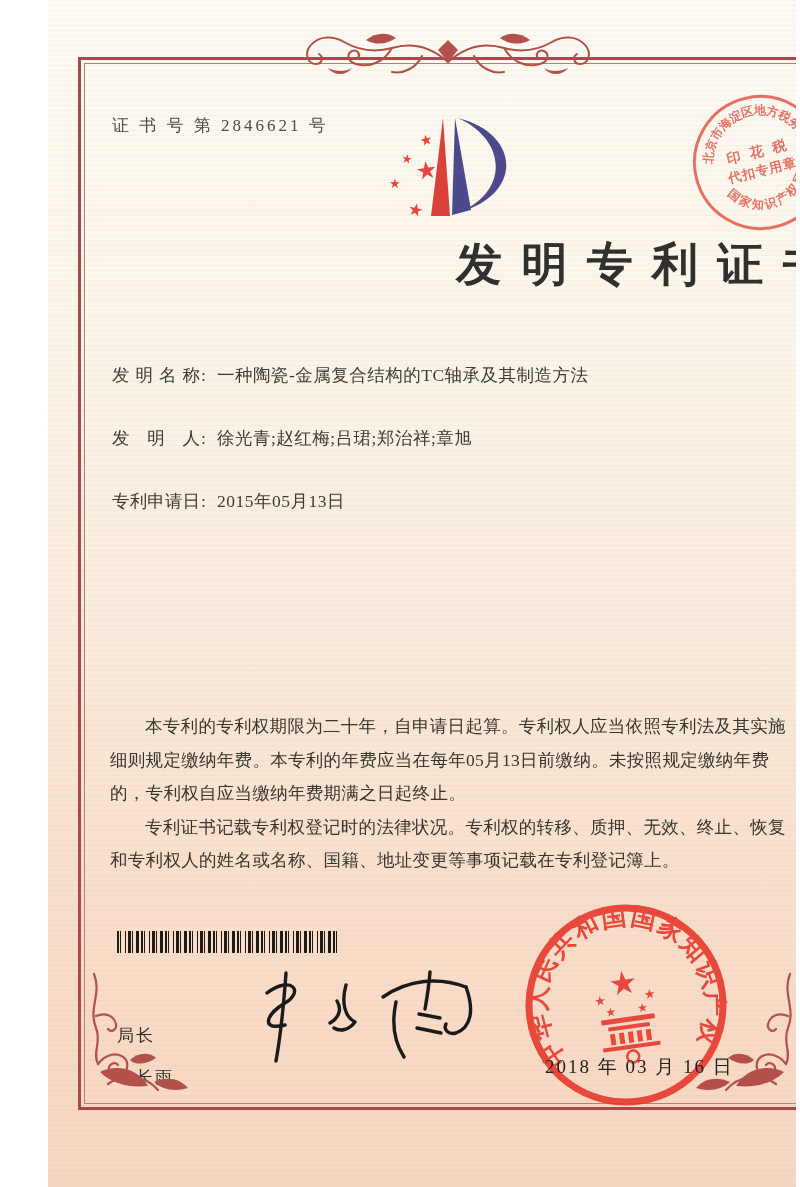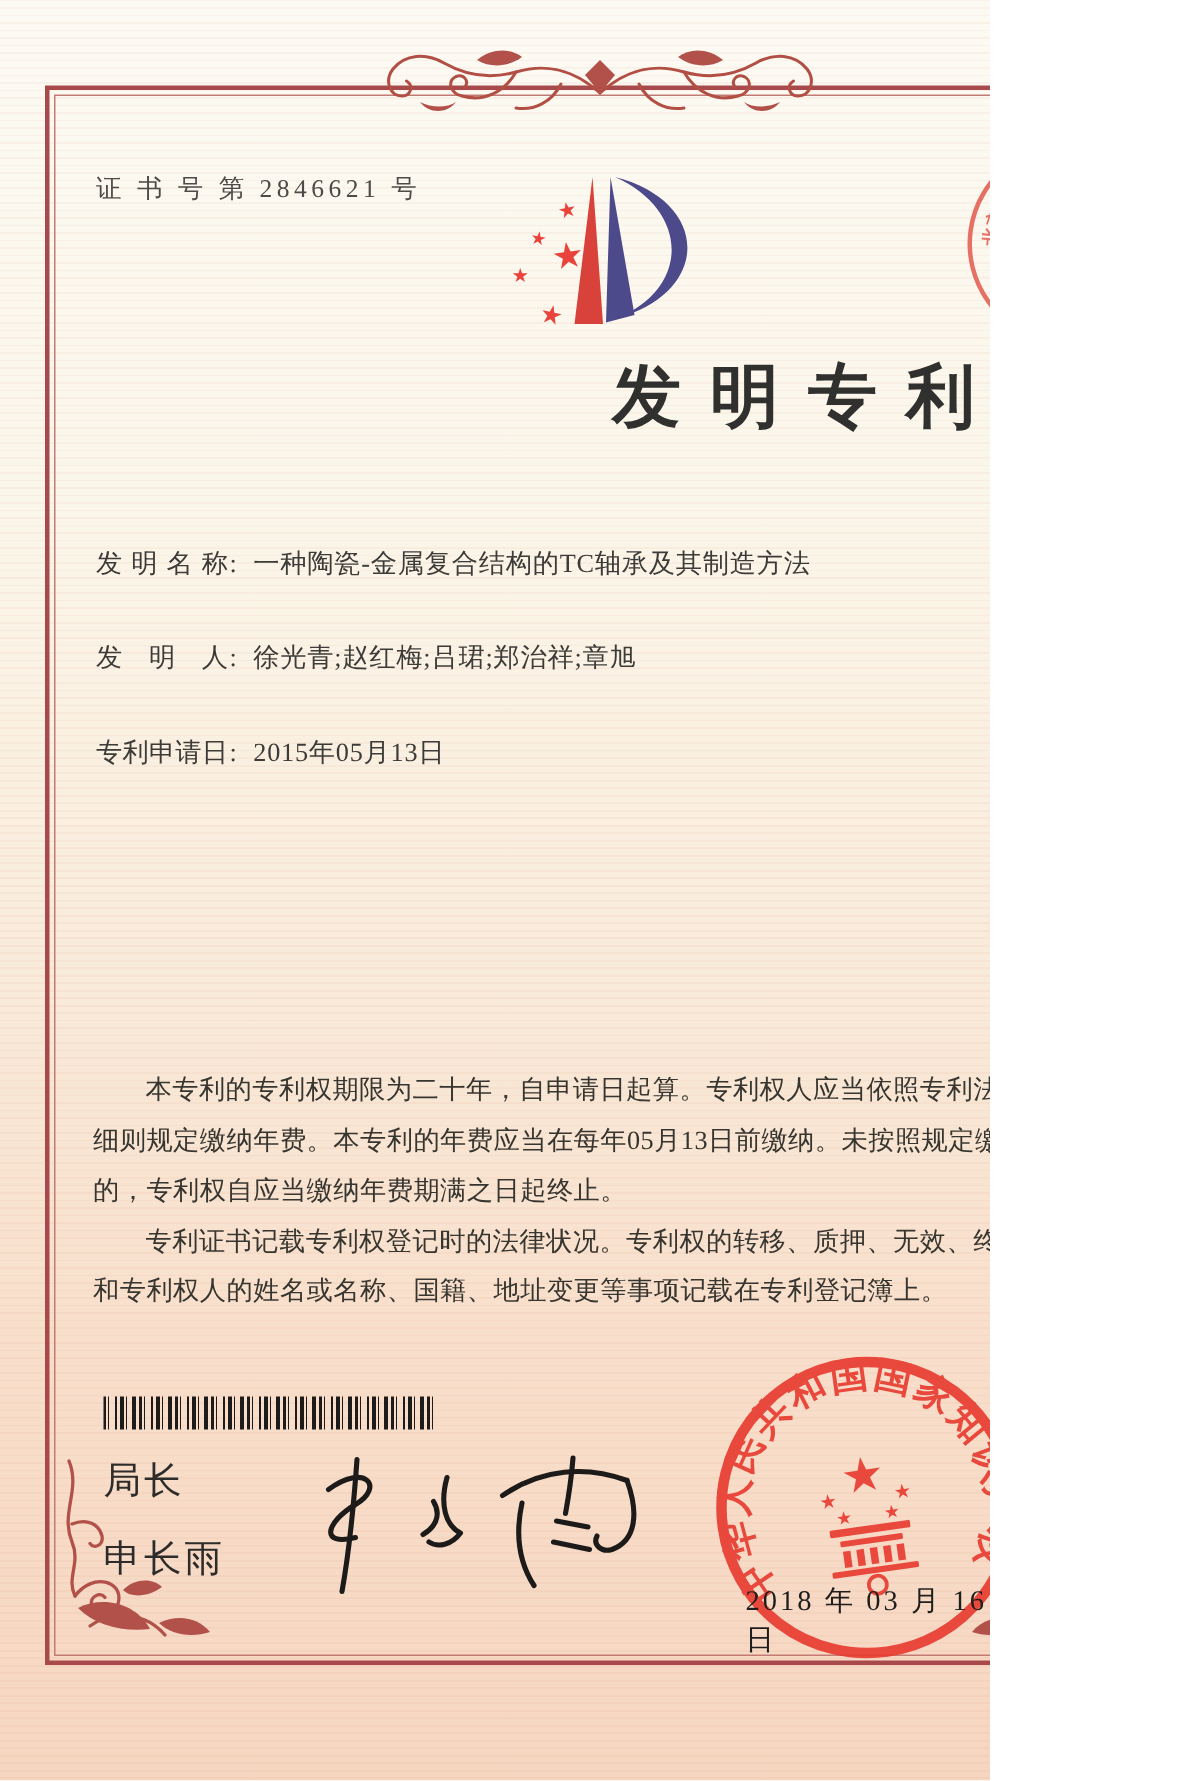--- a/index.html
+++ b/index.html
@@ -1,20 +1,20 @@
 <!DOCTYPE html>
 <html><head>
 <meta charset="utf-8">
 <style>
   html,body{margin:0;padding:0;}
   body{width:800px;height:1187px;overflow:hidden;
        font-family:"Liberation Serif","DejaVu Serif",serif;}
-  .page{position:relative;width:660px;height:1187px;
+  .page{position:relative;width:748px;height:1187px;
         background:linear-gradient(180deg,#fcfaf3 0%,#fbf6ea 28%,#f9ecdc 52%,#f8dfcb 75%,#f6d6c1 100%);
-        overflow:hidden;}
+        overflow:hidden;margin-left:48px;}
   .texture{position:absolute;inset:0;pointer-events:none;
         background:repeating-linear-gradient(180deg,rgba(213,130,100,0.10) 0 1px,transparent 1px 5px);
         opacity:.7;}
   
   .frame{position:absolute;left:30px;top:57px;width:738px;height:1047px;
          border:3px solid #a84a4b;}
   .frame-inner{position:absolute;inset:3px;border:1px solid #c27b74;}
   
   .cert-no{position:absolute;left:64px;top:114px;font-size:17px;letter-spacing:3px;color:#4c4b47;}
   .title{position:absolute;left:0;top:234px;width:800px;text-align:right;
@@ -28,22 +28,22 @@
   
   .paras{position:absolute;left:62px;top:710px;width:678px;font-size:17.5px;
          line-height:33.5px;color:#37352f;}
   .paras p{margin:0;text-indent:2em;letter-spacing:.3px;}
   
   .barcode{position:absolute;left:69px;top:931px;width:223px;height:22px;
      background:repeating-linear-gradient(90deg,#1d1c1a 0 2px,transparent 2px 3px,#1d1c1a 3px 4px,
        transparent 4px 8px,#1d1c1a 8px 9px,transparent 9px 11px,#1d1c1a 11px 14px,transparent 14px 15px,
        #1d1c1a 15px 16px,transparent 16px 19px,#1d1c1a 19px 22px,transparent 22px 24px);}
   
-  .director{position:absolute;left:69px;top:970px;font-family:Liberation Serif, serif;
-            font-size:25px;color:#2d2c2a;letter-spacing:2px;}
+  .director{position:absolute;left:69px;top:1024px;font-family:Liberation Serif, serif;
+            font-size:17px;color:#2d2c2a;letter-spacing:2px;}
   .director .name{margin-top:19px;text-align:center;}
   .signature{position:absolute;left:185px;top:965px;}
   
   .seal-big{position:absolute;left:463px;top:890px;transform:rotate(-8deg);opacity:.9;}
   .tax-stamp{position:absolute;left:630px;top:80px;transform:rotate(-14deg);opacity:.85;}
   .issue-date{position:absolute;left:497px;top:1054px;font-size:19px;letter-spacing:2px;color:#1f1e1c;z-index:12;font-family:Liberation Serif, serif;}
   
   .orn-top{position:absolute;left:244px;top:22px;z-index:3;}
   .orn-bl{position:absolute;left:36px;top:972px;z-index:3;}
   .orn-br{position:absolute;left:634px;top:972px;z-index:3;transform:scaleX(-1);}

